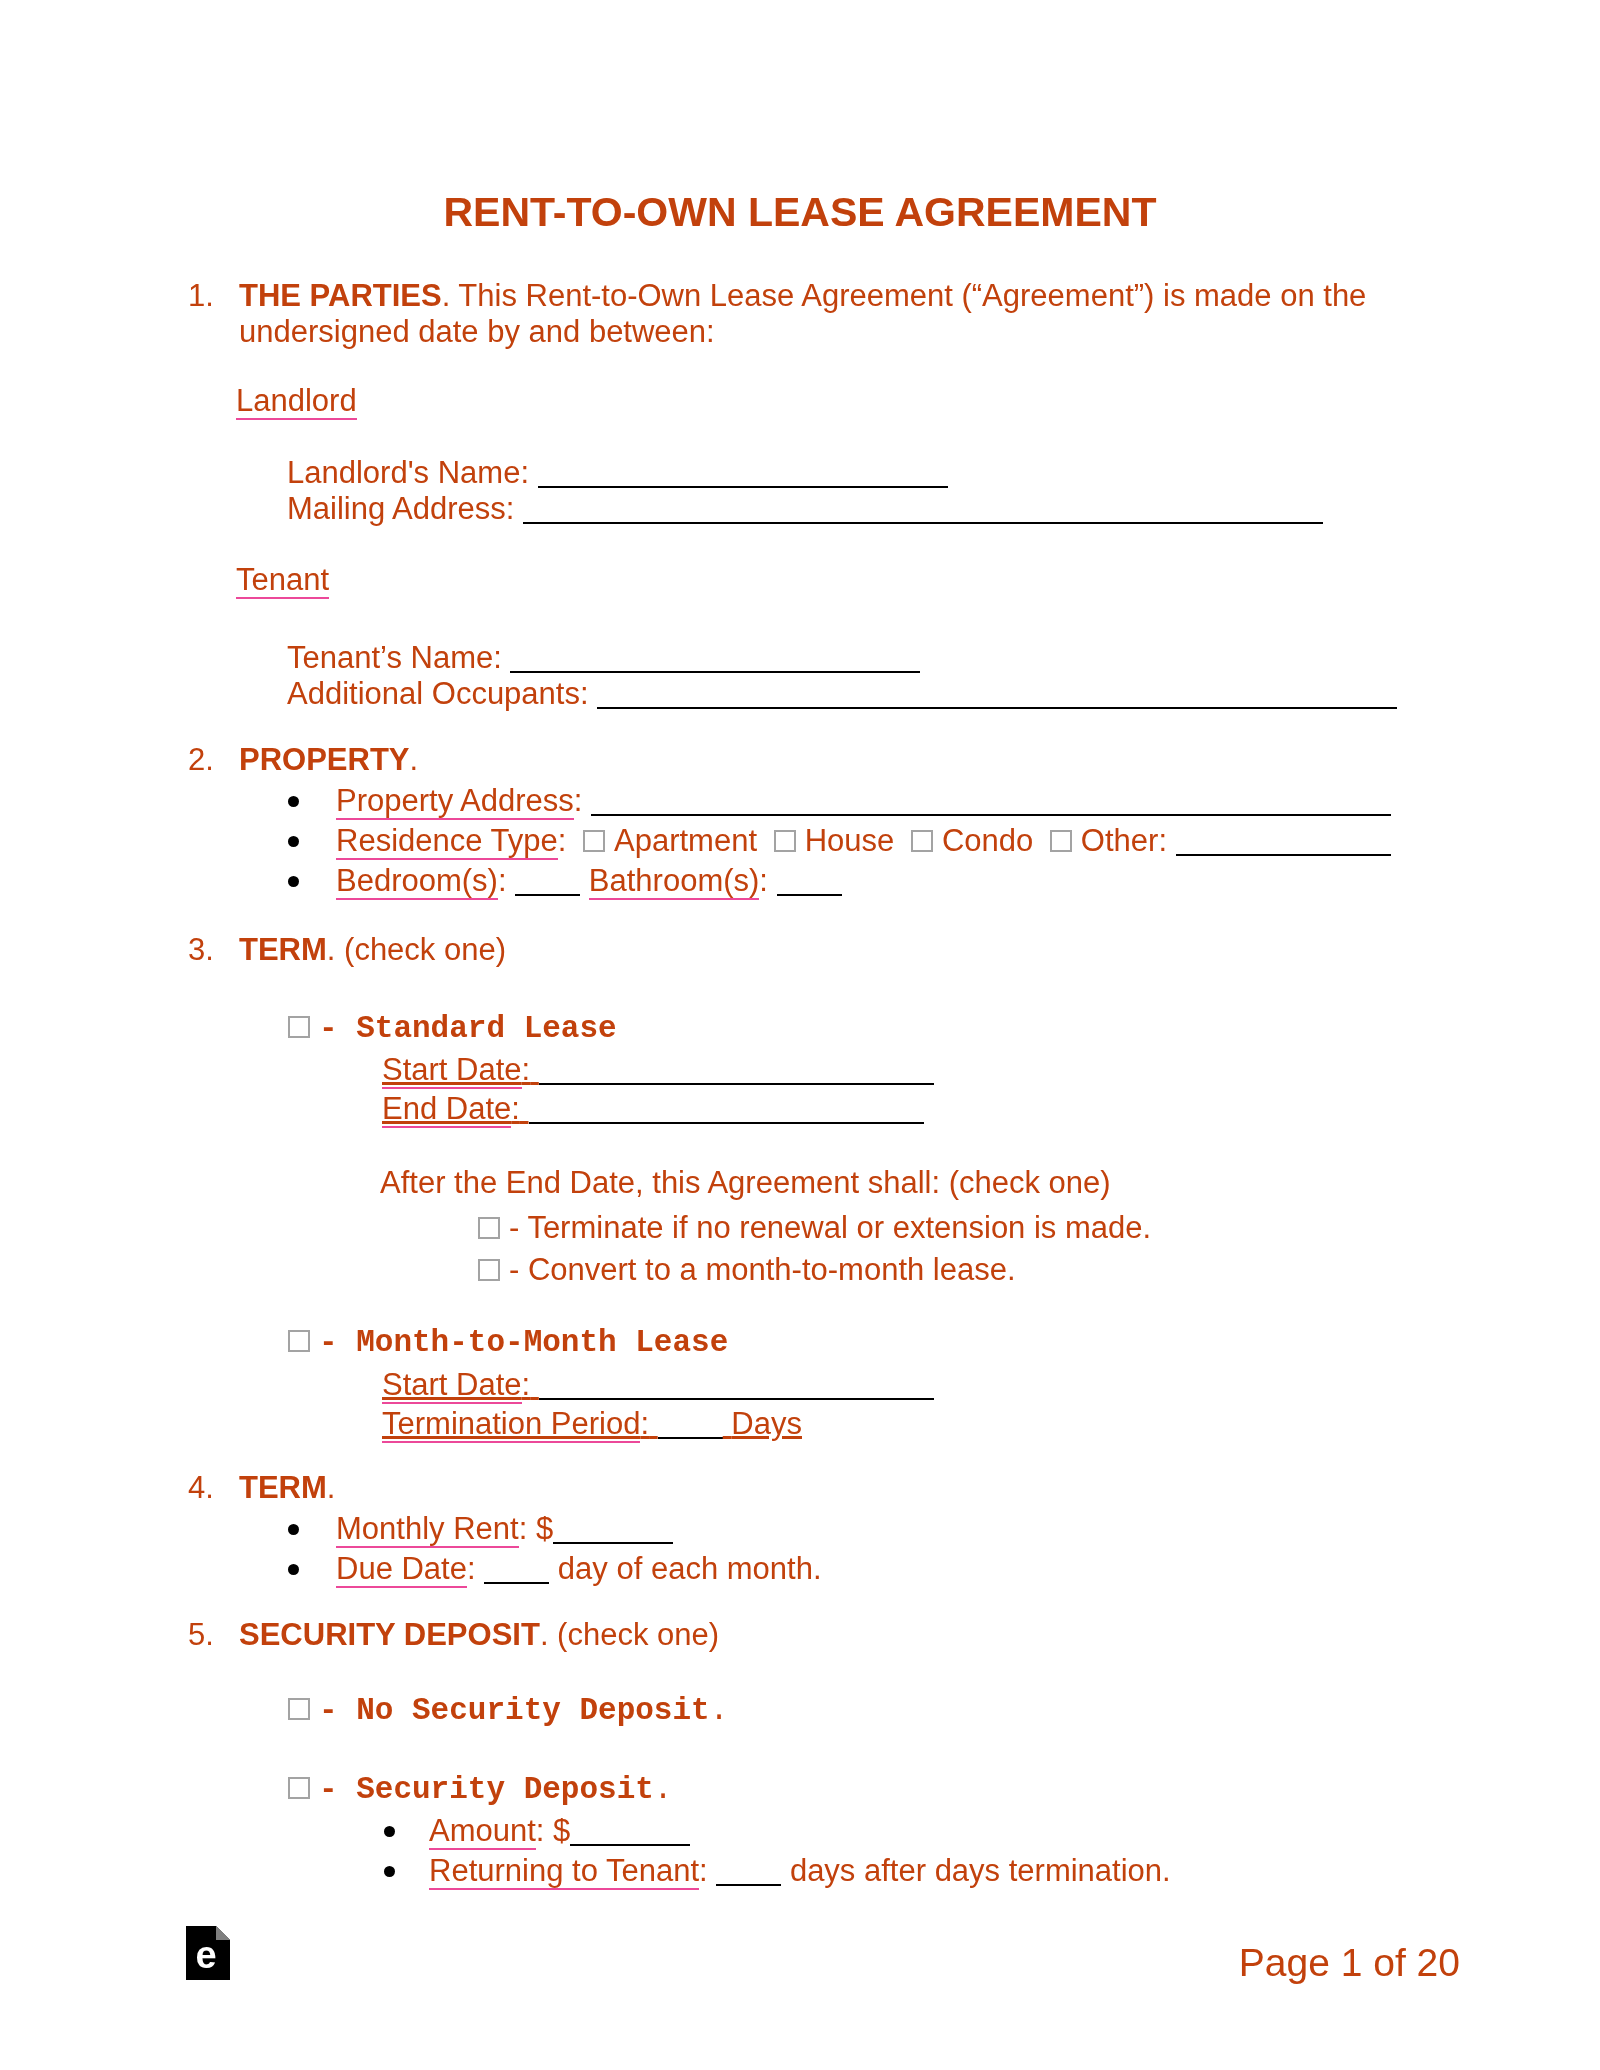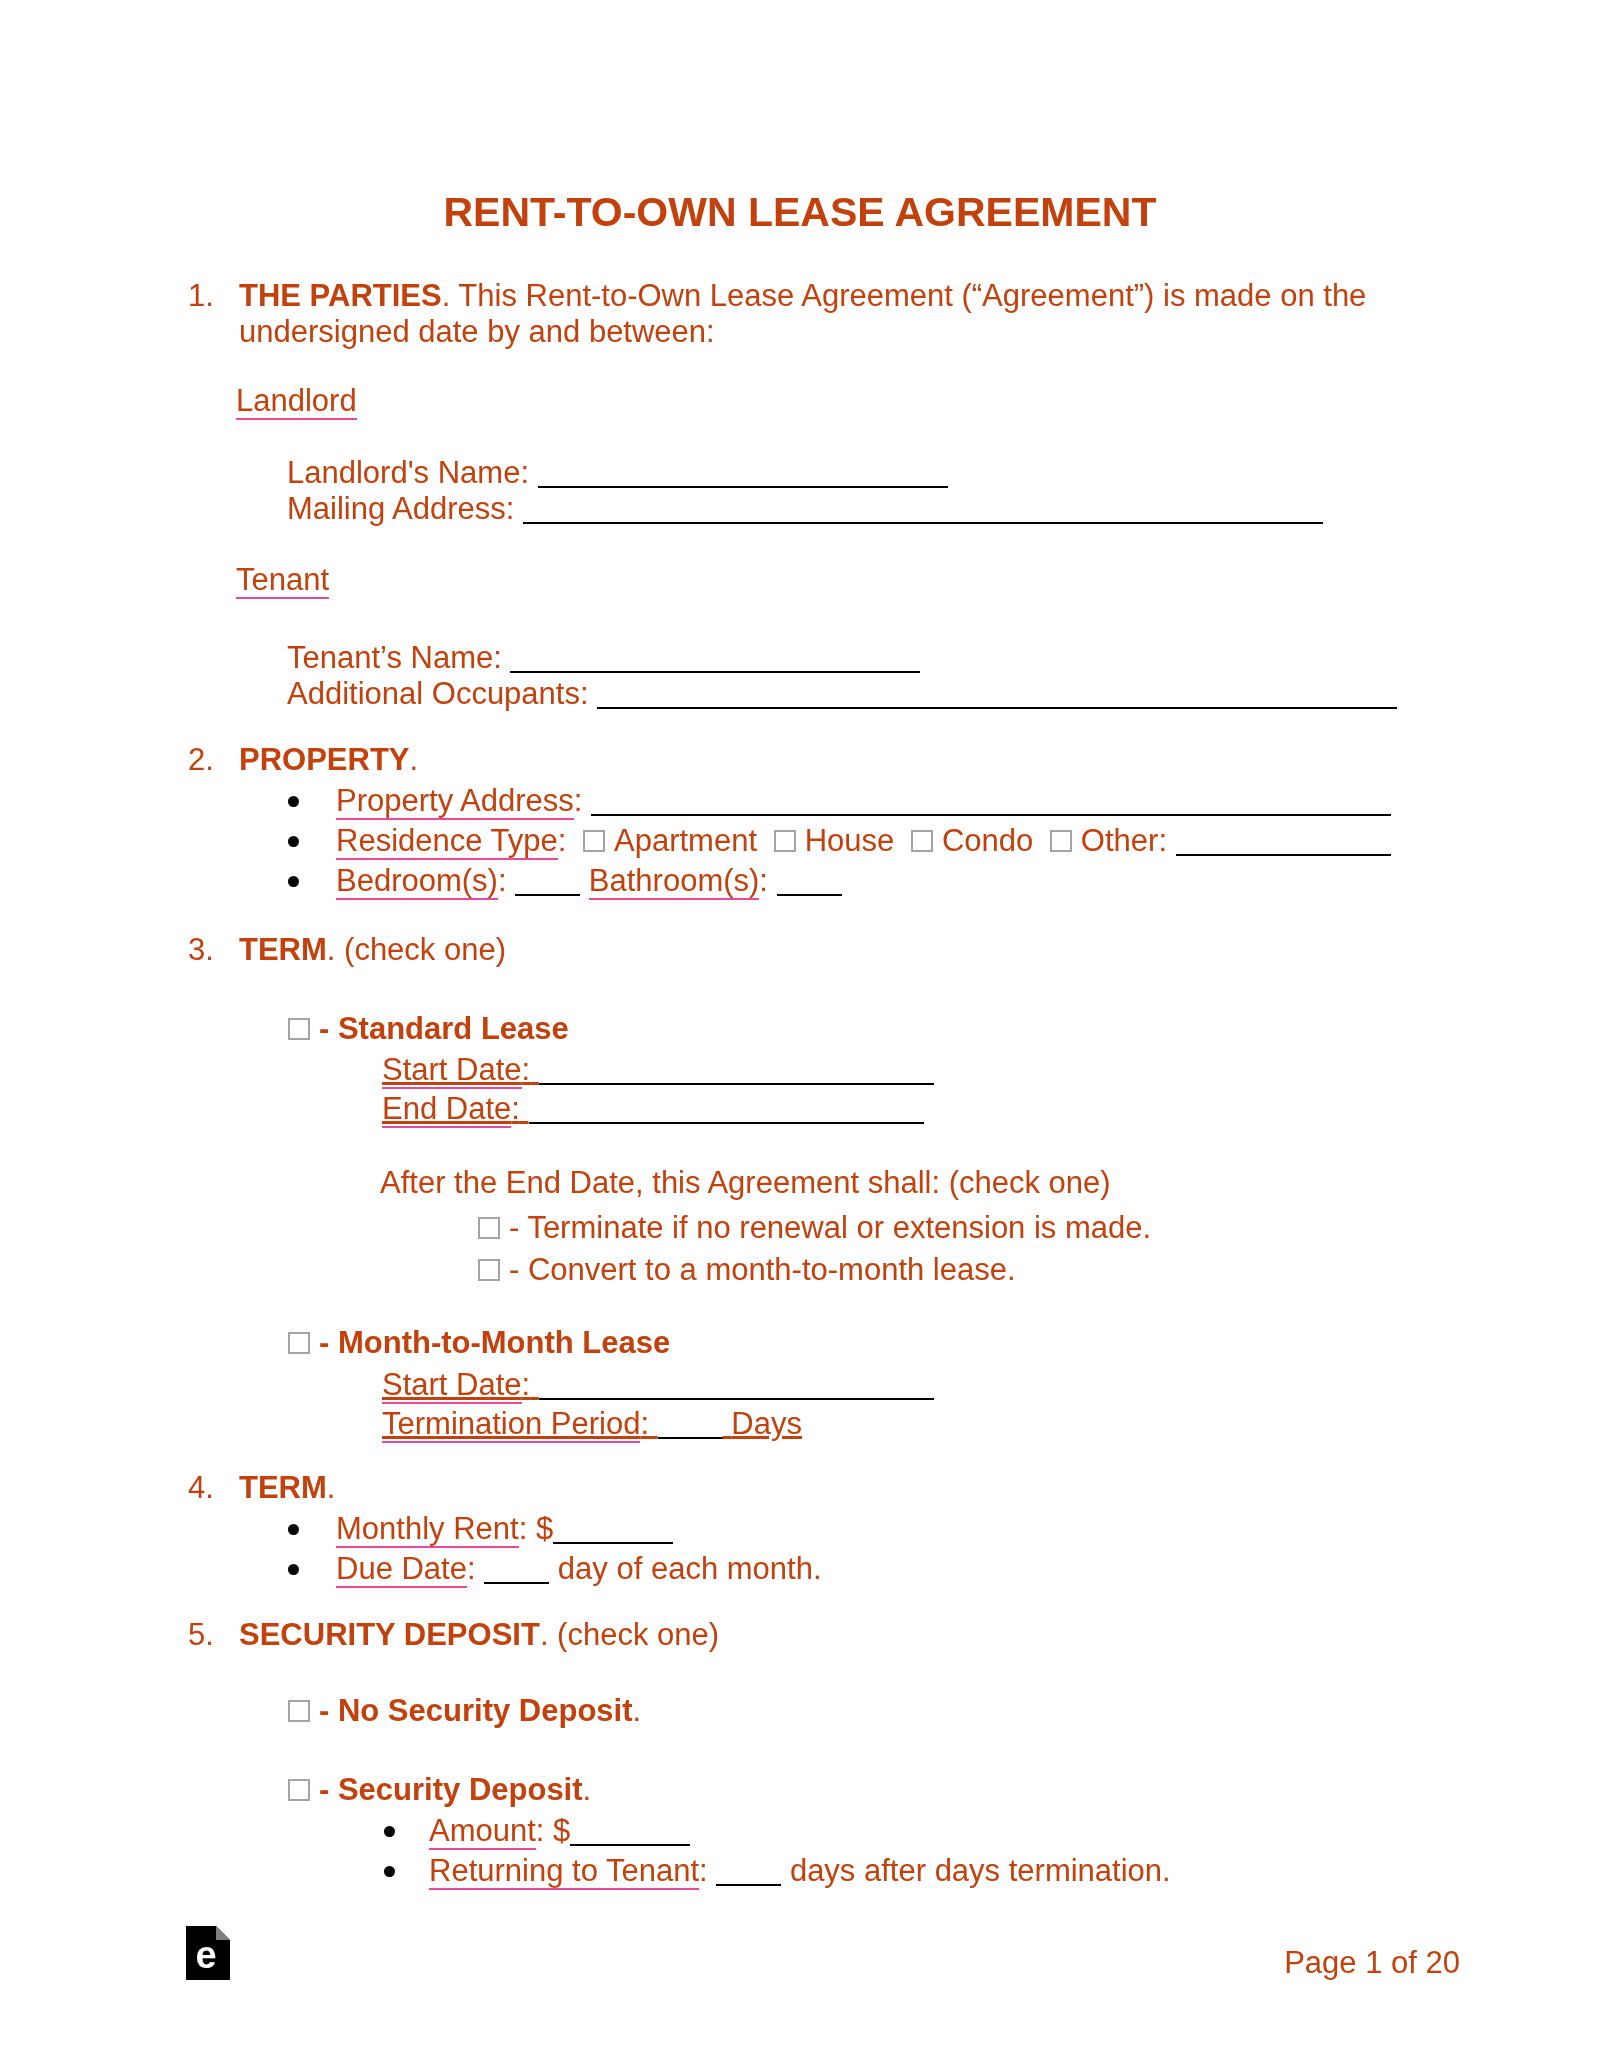--- a/index.html
+++ b/index.html
@@ -35,28 +35,28 @@
   .w-money{width:120px;}
   .bullets{margin-left:336px;line-height:40px;}
   .brow{position:relative;}
   .dot{position:absolute;left:-48px;top:15px;width:11px;height:11px;border-radius:50%;background:#000;}
   .cb{
     display:inline-block;width:18px;height:18px;
     border:2px solid #a3a3a3;background:#fff;
     vertical-align:-1px;margin-right:9px;
   }
   .cb.mid{margin-left:8px;}
-  .opt{margin-left:288px;}
+  .opt{margin-left:288px;font-family:Liberation Mono, monospace;}
   .opt-fields{margin-left:382px;line-height:39px;text-decoration:underline;}
   .after-para{margin-left:380px;}
   .nested{margin-left:478px;line-height:42px;}
   .sd-bullets{margin-left:429px;line-height:40px;}
   .sd-bullets .dot{left:-45px;}
   .logo{position:absolute;left:186px;top:1926px;width:44px;height:54px;}
-  .page-num{position:absolute;top:1945px;right:140px;font-size:31px;line-height:36px;}
+  .page-num{position:absolute;top:1945px;right:140px;font-size:39px;line-height:36px;}
 </style>
 </head>
 <body>
 
 <div class="page">
 
   <div class="title">RENT-TO-OWN LEASE AGREEMENT</div>
 
   <div class="sec" style="margin-top:42px">
     <span class="num">1.</span>

